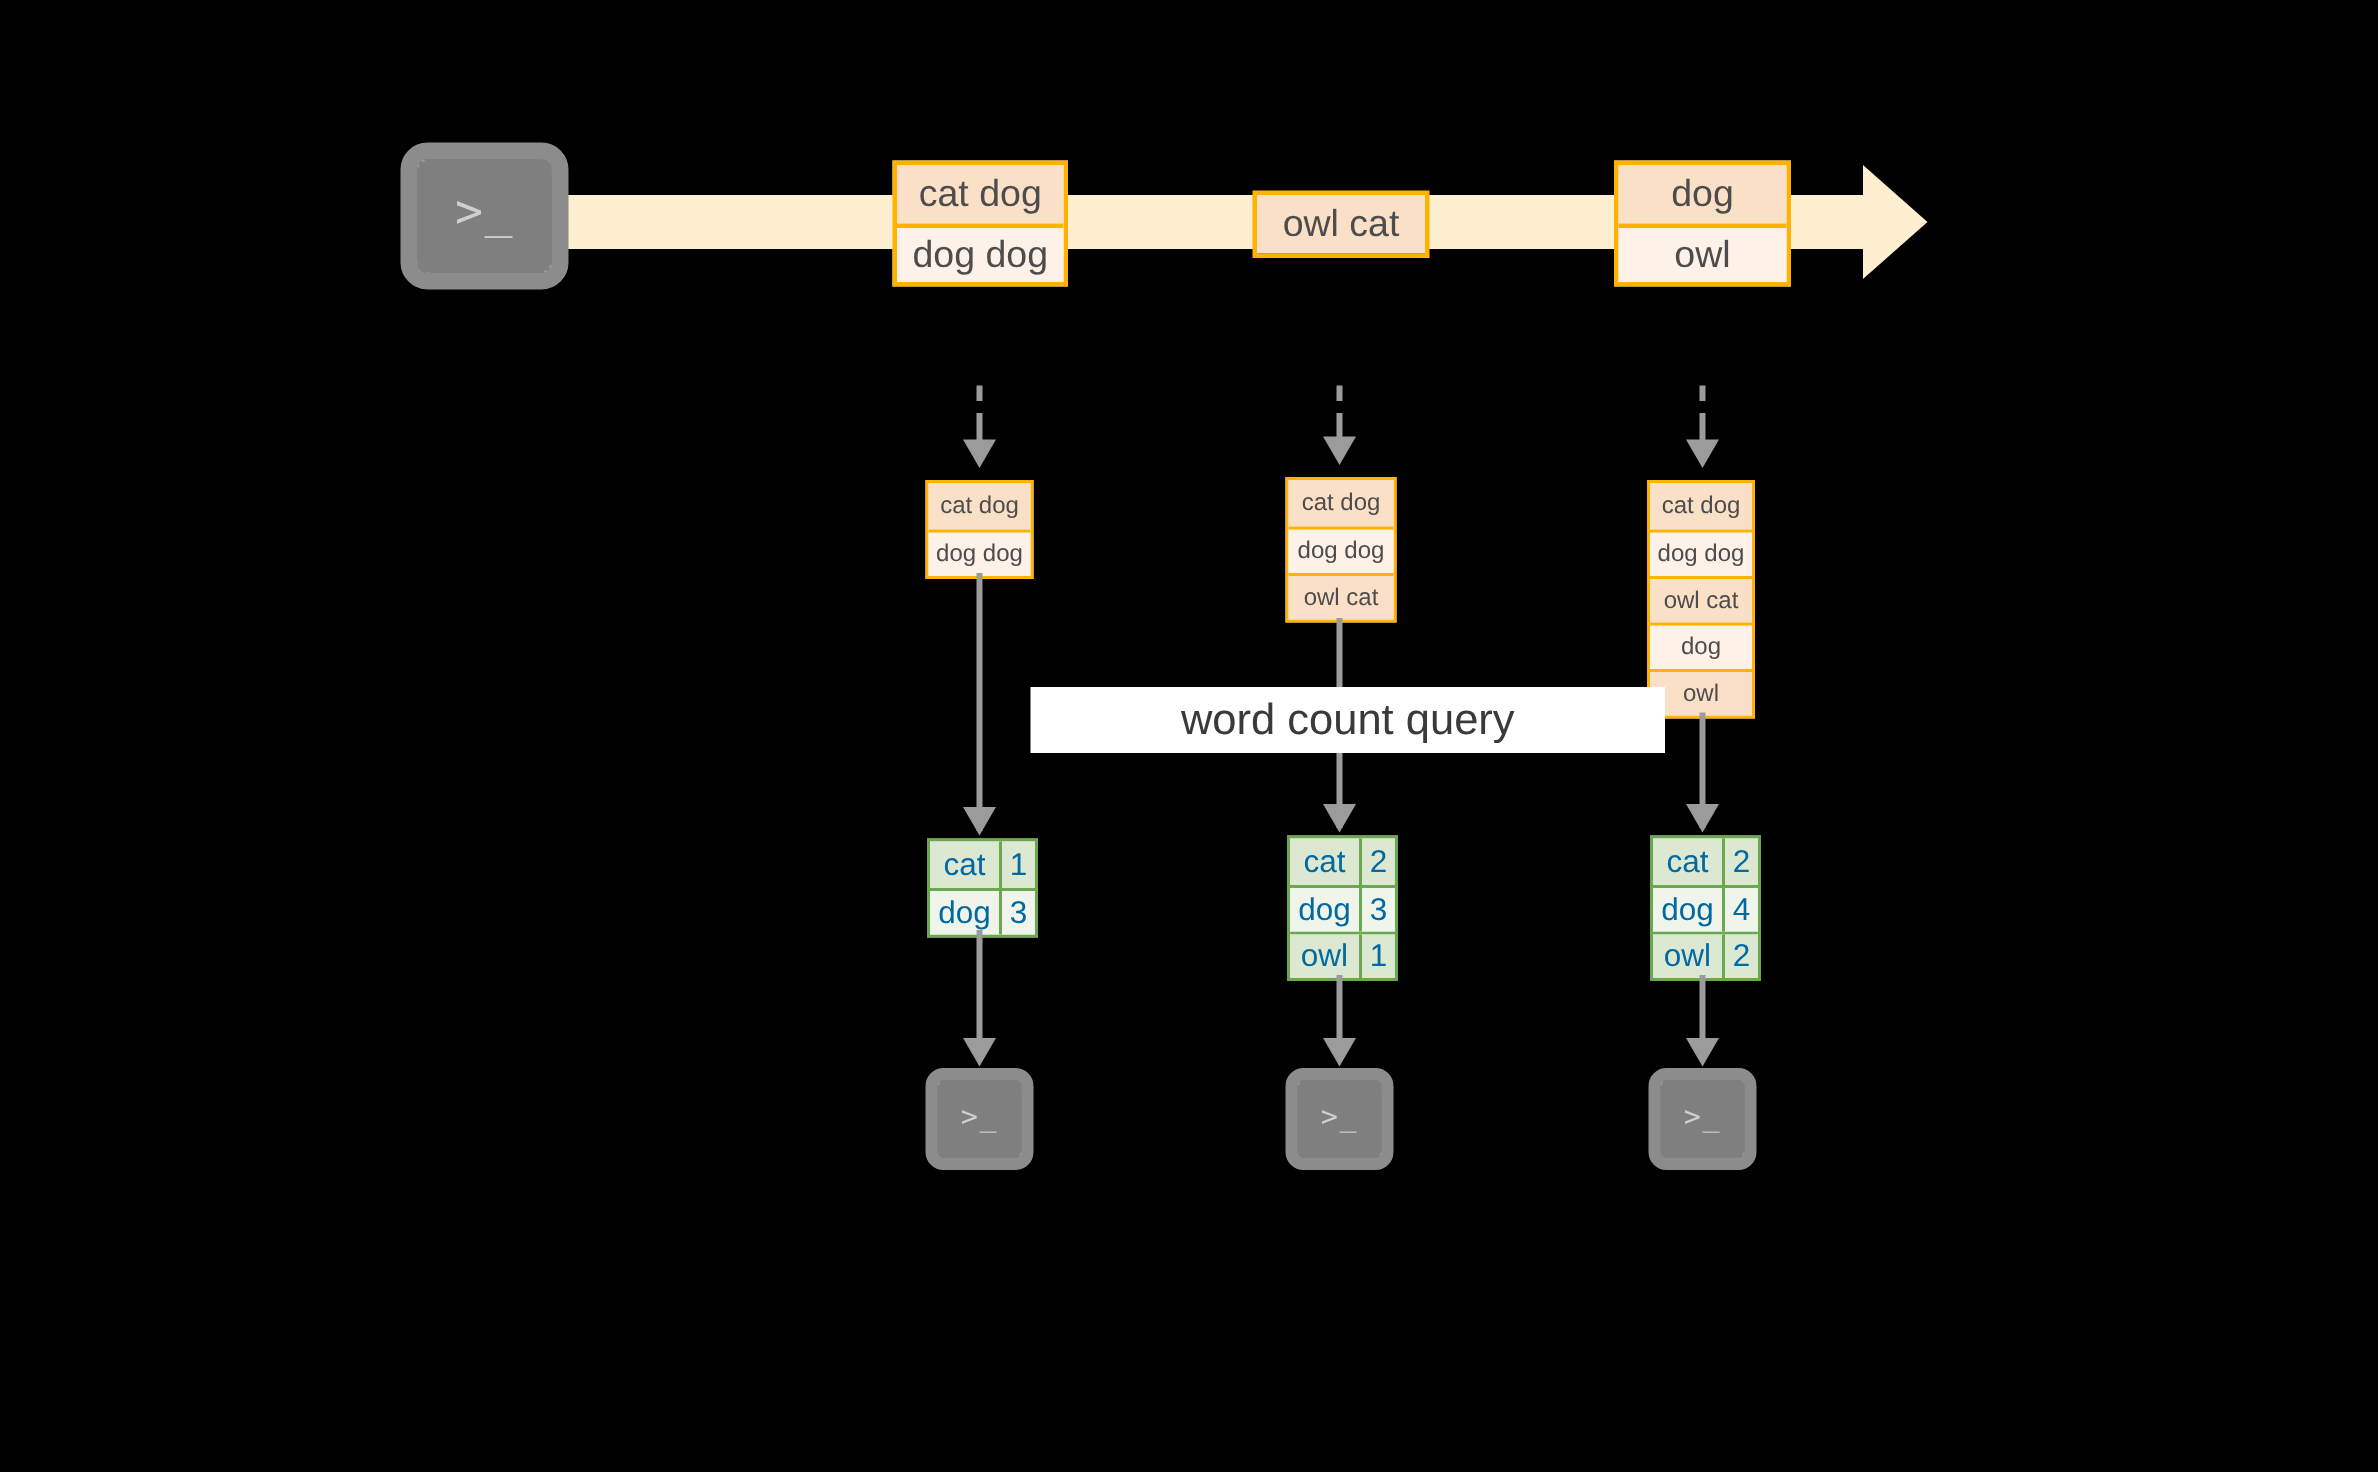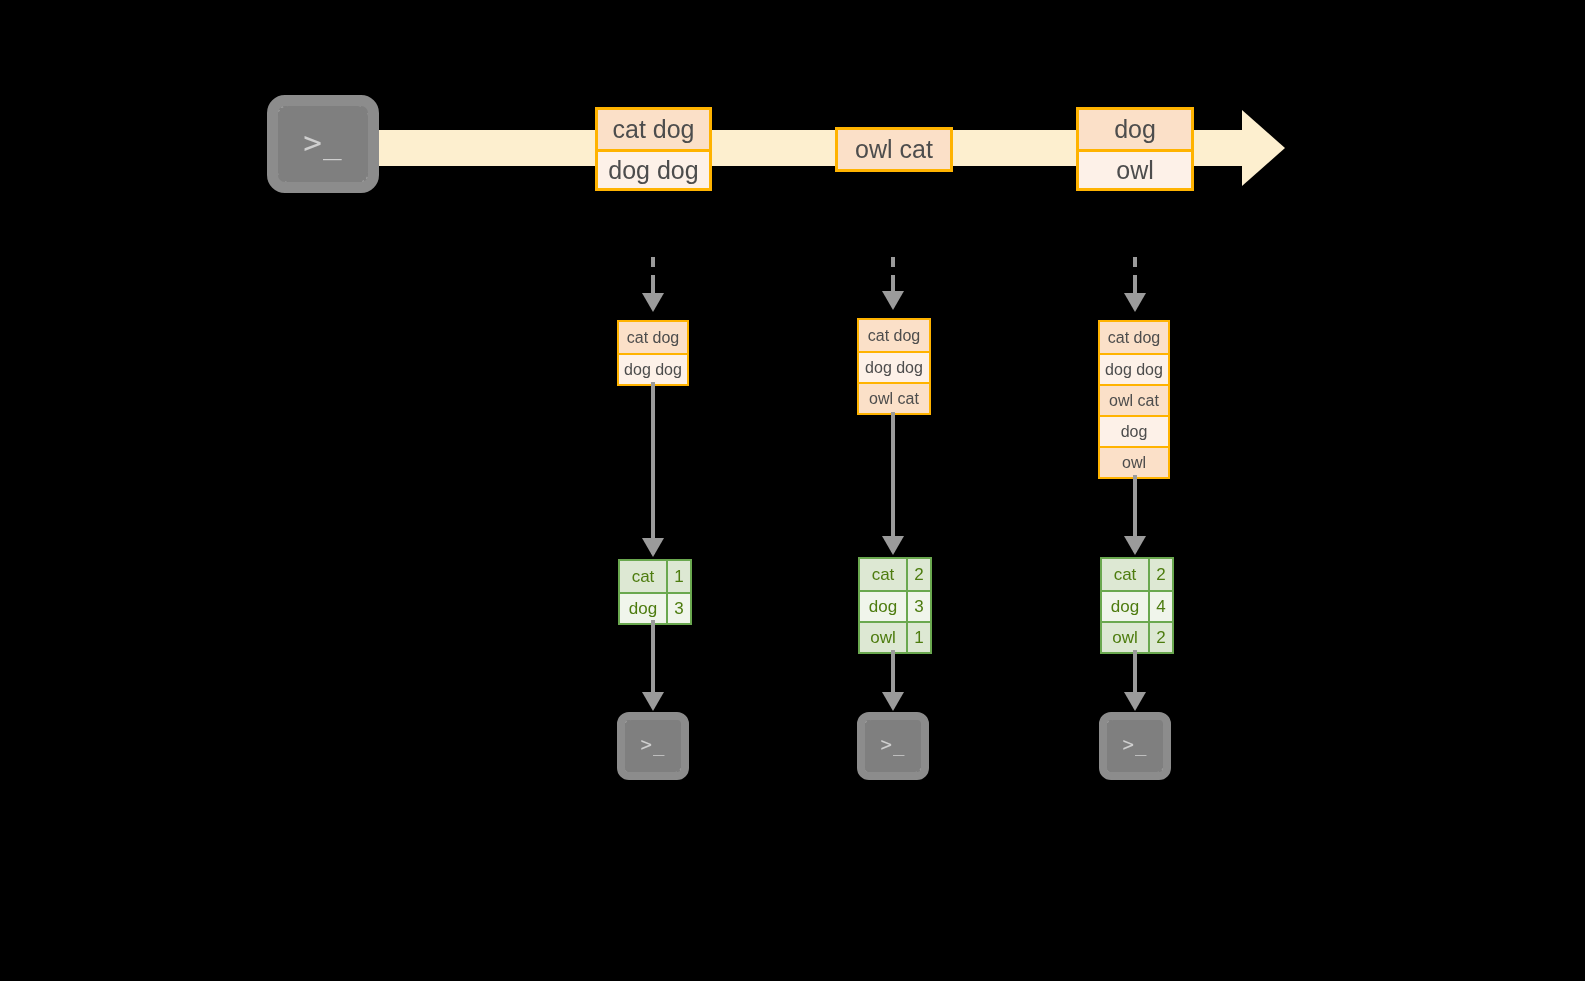--- a/index.html
+++ b/index.html
@@ -124,22 +124,22 @@
     box-sizing: border-box;
     display: flex;
     height: 31px;
   }
   .result .row + .row { border-top: 2px solid #6aa84f; }
   .result .cell {
     box-sizing: border-box;
     display: flex;
     align-items: center;
     justify-content: center;
-    color: #4d7c0f;
-    font-size: 17px;
+    color: #0369a1;
+    font-size: 21px;
     white-space: nowrap;
   }
   .result .cell.word  { width: 46px; }
   .result .cell.count { width: 24px; border-left: 2px solid #6aa84f; }
   .result .row.dark  .cell { background: #dde8d3; }
   .result .row.light .cell { background: #f0f5eb; }
 
   
   .vline {
     position: absolute;
@@ -301,14 +301,15 @@
 
   <div class="vline" style="left:1133px; top:650px; height:48px;"></div>
   <div class="vhead" style="left:1124px; top:692px;"></div>
 
   <div class="terminal small" style="left:1099px; top:712px;">
     <div class="inner">
       <span class="glyph">&gt;_</span>
     </div>
   </div>
 
+  <div class="query-label" style="left:687px; top:458px; width:423px; height:44px;">word count query</div>
 
 </div>
 
 </body></html>

